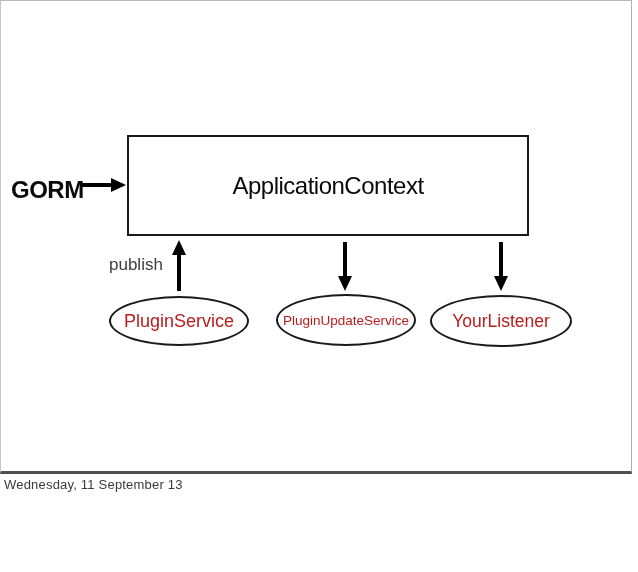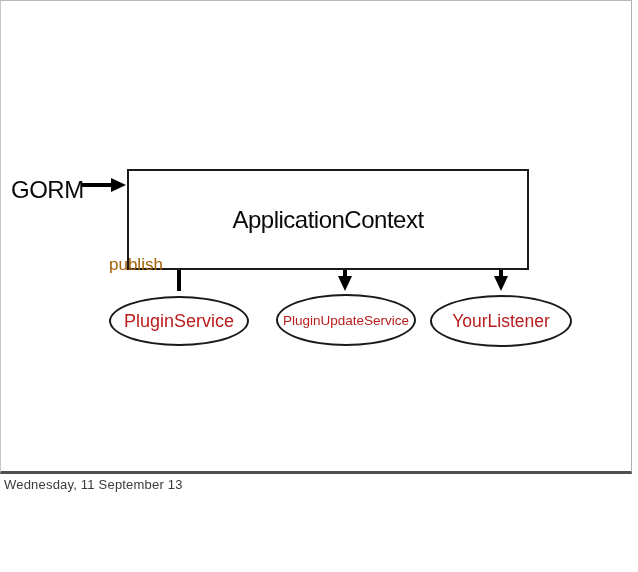--- a/index.html
+++ b/index.html
@@ -38,34 +38,34 @@
     left: 126px; top: 134px;
     width: 398px; height: 97px;
     border: 2px solid #1a1a1a;
     background: #ffffff;
     display: flex;
     align-items: center;
     justify-content: center;
     font-size: 24px;
     letter-spacing: -0.5px;
     color: #0a0a0a;
-    margin-top: 34px;
   }
   .gorm-label {
     position: absolute;
     left: 10px; top: 175px;
     font-size: 24px;
     letter-spacing: -0.5px;
     color: #0a0a0a;
+    font-weight: bold;
   }
   .publish-label {
     position: absolute;
     left: 108px; top: 254px;
     font-size: 17px;
-    color: #a16207;
+    color: #404040;
   }
   .node {
     position: absolute;
     border: 2px solid #1a1a1a;
     border-radius: 50%;
     background: #ffffff;
     display: flex;
     align-items: center;
     justify-content: center;
     white-space: nowrap;

